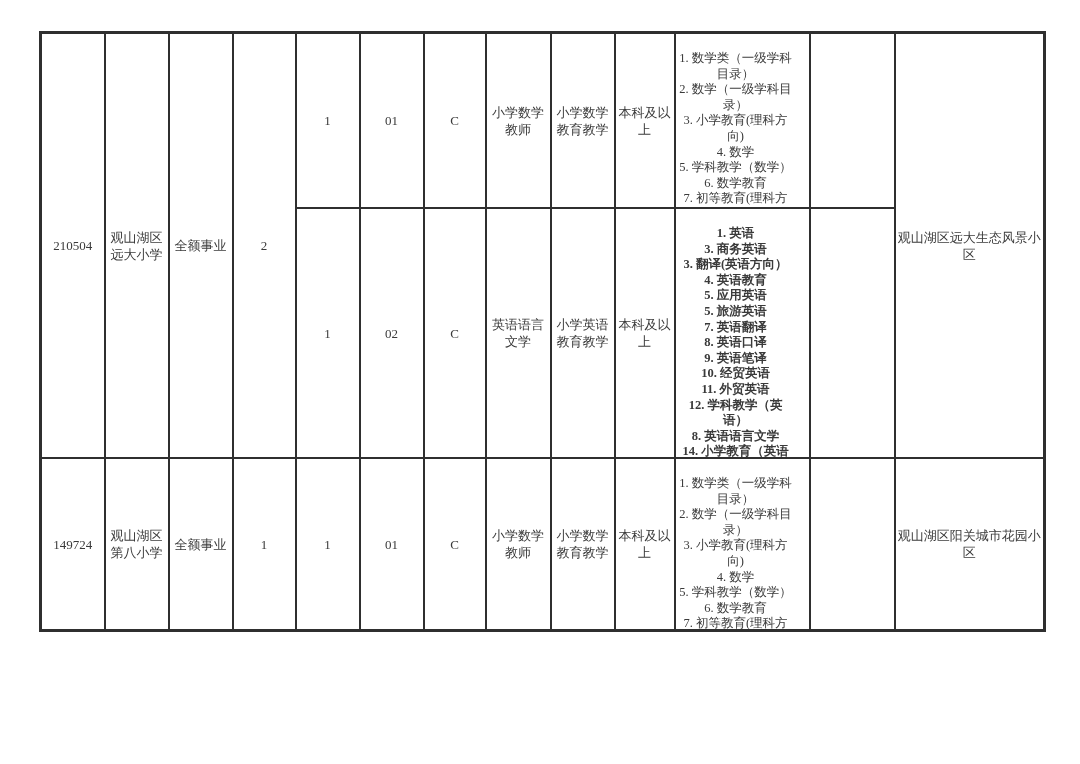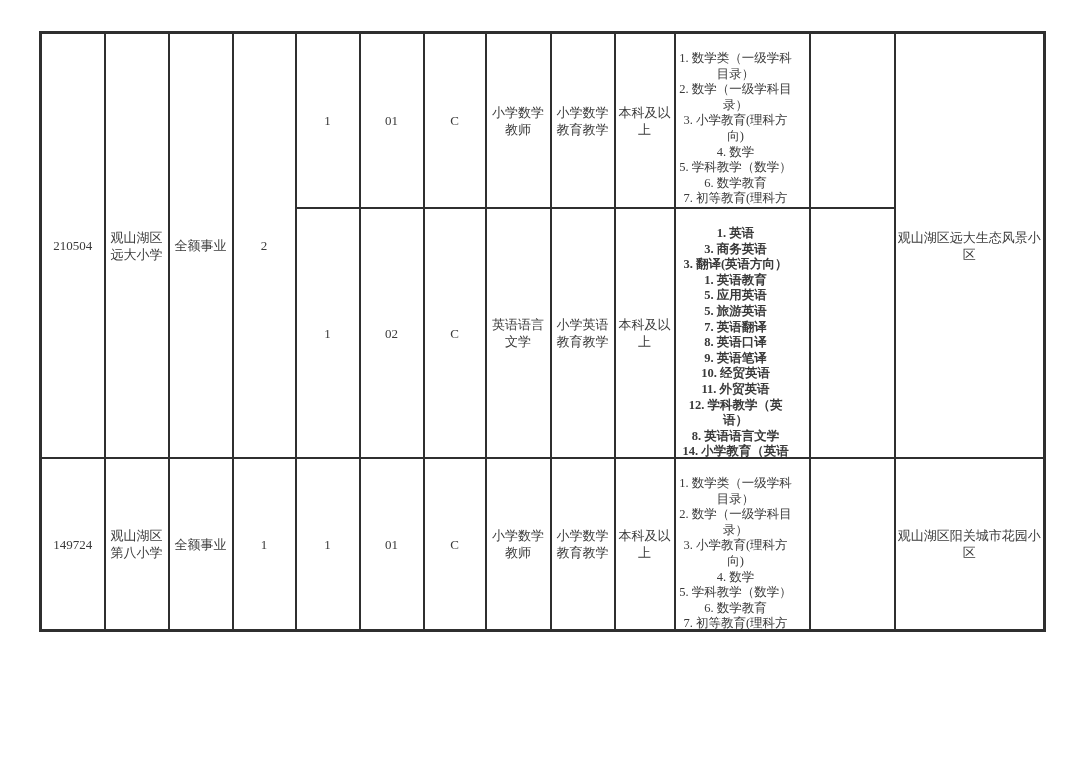--- a/index.html
+++ b/index.html
@@ -109,21 +109,21 @@
         <td>02</td>
         <td>C</td>
         <td>英语语言文学</td>
         <td>小学英语教育教学</td>
         <td>本科及以上</td>
         <td class="majors-cell">
           <div class="majors-box h2">
               <div class="major-line">1. 英语</div>
               <div class="major-line">3. 商务英语</div>
               <div class="major-line">3. 翻译(英语方向）</div>
-              <div class="major-line">1. 英语教育</div>
+              <div class="major-line">4. 英语教育</div>
               <div class="major-line">5. 应用英语</div>
               <div class="major-line">5. 旅游英语</div>
               <div class="major-line">7. 英语翻译</div>
               <div class="major-line">8. 英语口译</div>
               <div class="major-line">9. 英语笔译</div>
               <div class="major-line">10. 经贸英语</div>
               <div class="major-line">11. 外贸英语</div>
               <div class="major-line">12. 学科教学（英语）</div>
               <div class="major-line">8. 英语语言文学</div>
               <div class="major-line">14. 小学教育（英语方向）</div>

